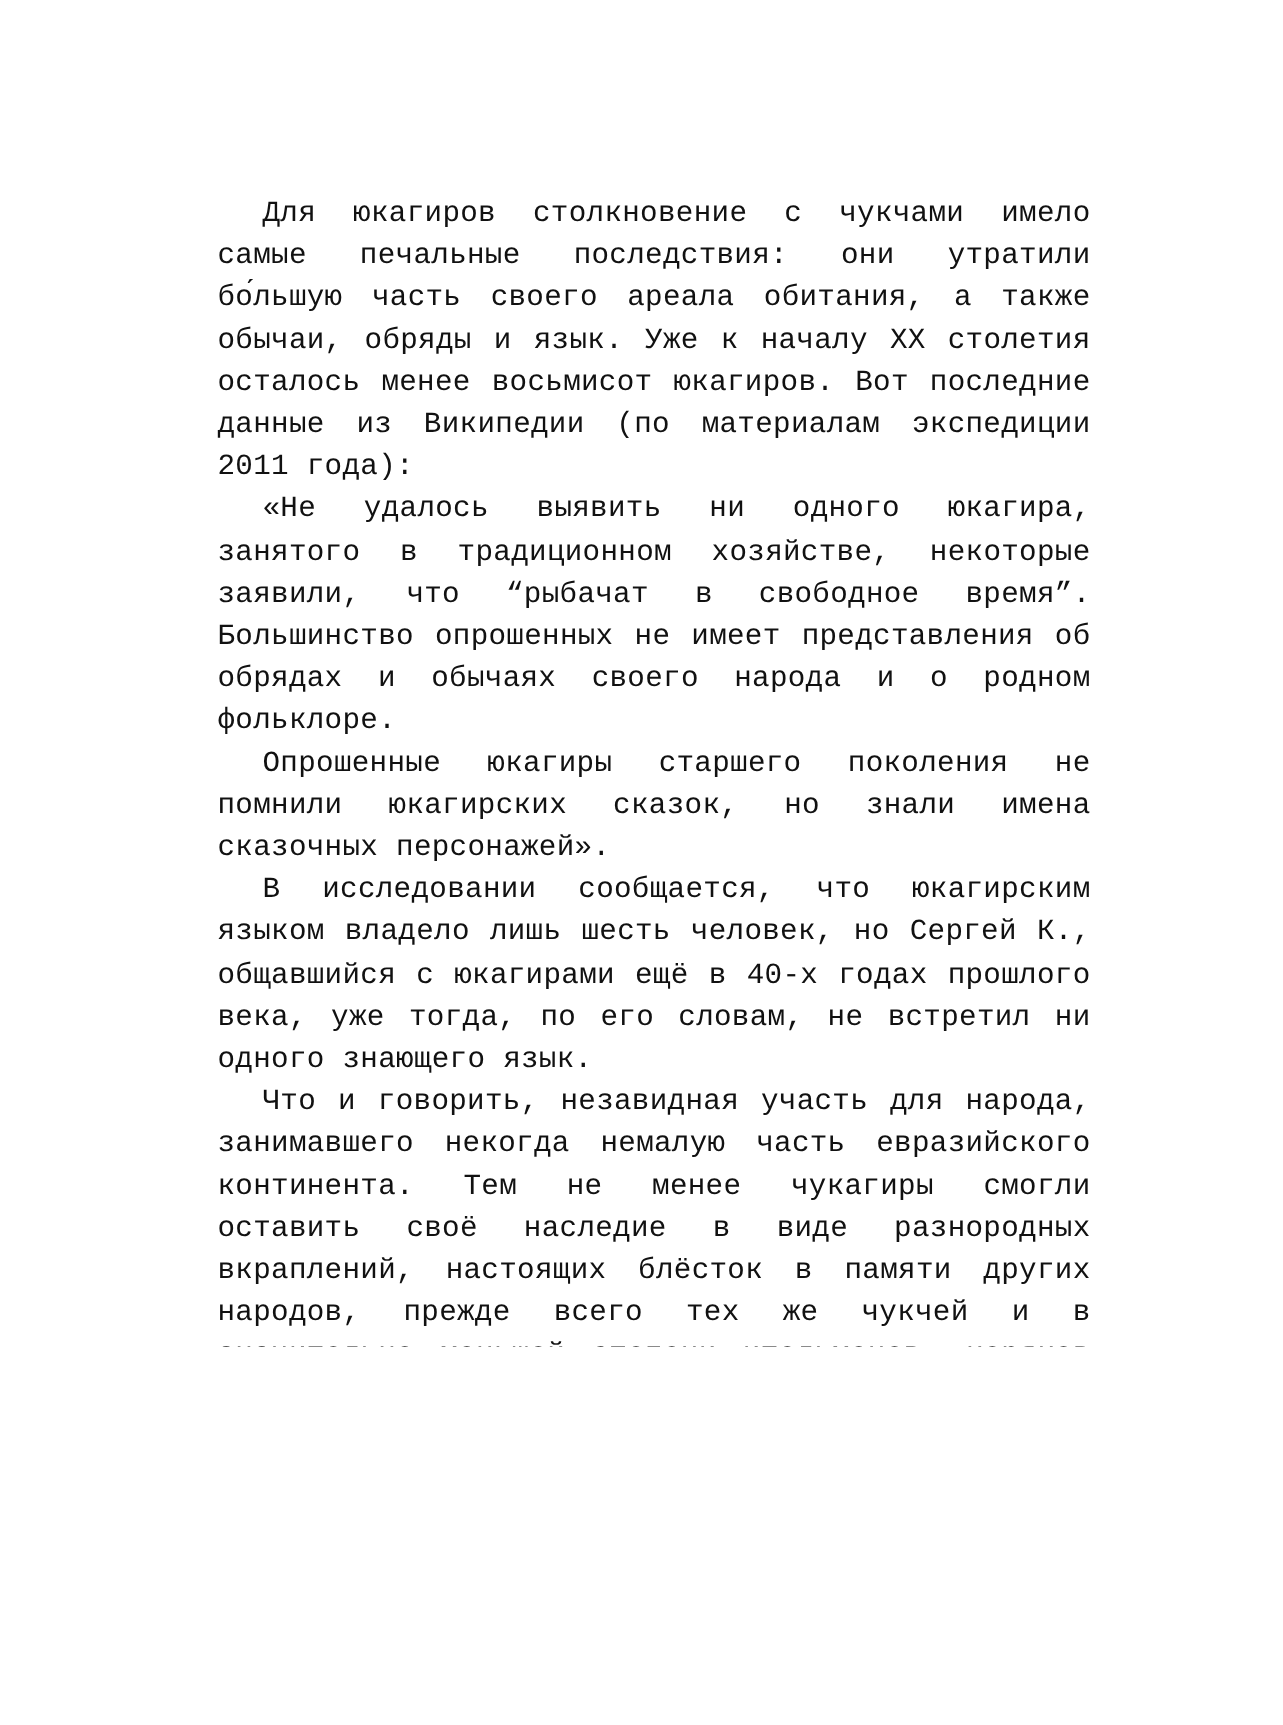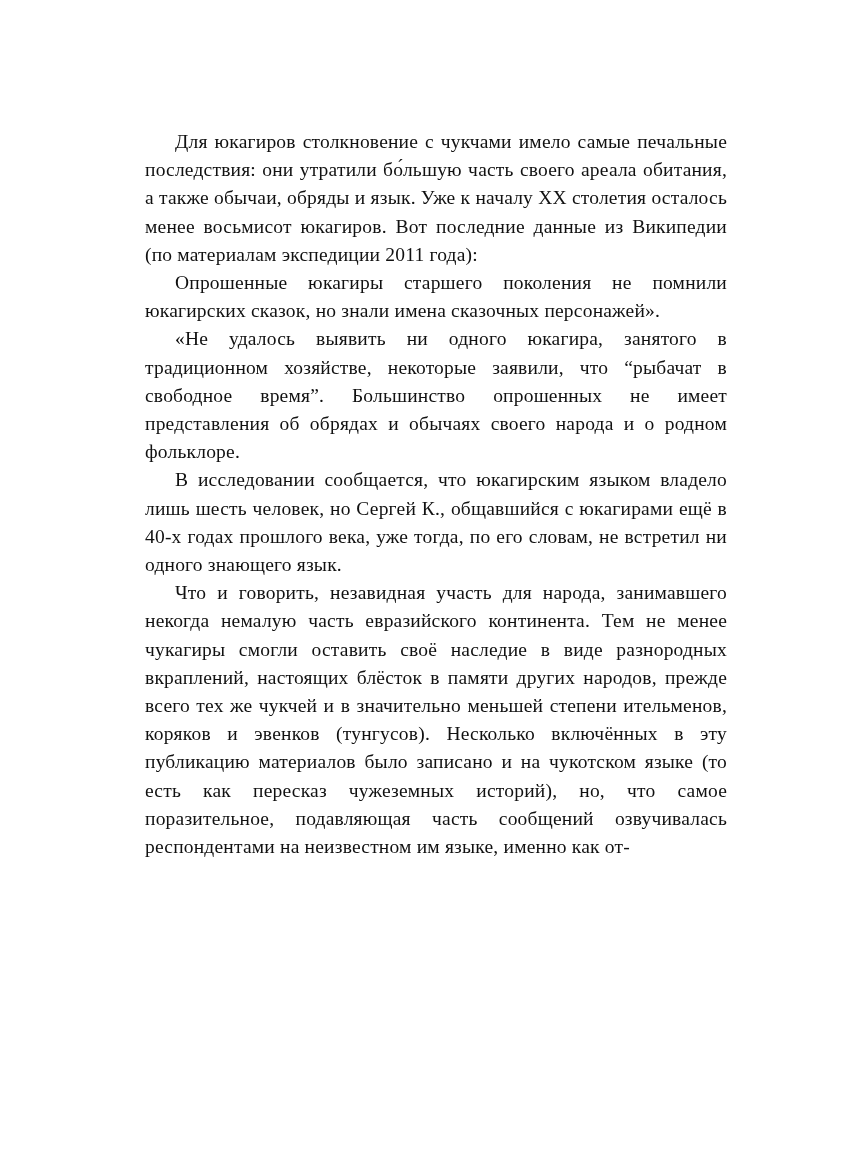--- a/index.html
+++ b/index.html
@@ -6,21 +6,21 @@
       margin: 0;
       padding: 0;
       background: #ffffff;
     }
     .page {
       position: relative;
       width: 855px;
       height: 898px;
       background: #ffffff;
       overflow: hidden;
-      font-family: Liberation Serif, serif;
+      font-family: Liberation Mono, monospace;
       color: #111111;
     }
     .text-block {
       position: absolute;
       top: 128px;
       left: 145px;
       width: 582px;
       font-size: 19.5px;
       line-height: 28.2px;
       text-align: justify;
@@ -40,19 +40,19 @@
       font-size: 19px;
       color: #111111;
     }
   </style>
 </head>
 <body>
 
 <div class="page">
   <div class="text-block">
     <p>Для юкагиров столкновение с чукчами имело самые печальные последствия: они утратили бо́льшую часть своего ареала обитания, а также обычаи, обряды и язык. Уже к началу XX столетия осталось менее восьмисот юкагиров. Вот последние данные из Википедии (по материалам экспедиции 2011 года):</p>
+    <p>«Не удалось выявить ни одного юкагира, занятого в традиционном хозяйстве, некоторые заявили, что “рыбачат в свободное время”. Большинство опрошенных не имеет представления об обрядах и обычаях своего народа и о родном фольклоре.</p>
     <p>Опрошенные юкагиры старшего поколения не помнили юкагирских сказок, но знали имена сказочных персонажей».</p>
-    <p>«Не удалось выявить ни одного юкагира, занятого в традиционном хозяйстве, некоторые заявили, что “рыбачат в свободное время”. Большинство опрошенных не имеет представления об обрядах и обычаях своего народа и о родном фольклоре.</p>
     <p>В исследовании сообщается, что юкагирским языком владело лишь шесть человек, но Сергей К., общавшийся с юкагирами ещё в 40-х годах прошлого века, уже тогда, по его словам, не встретил ни одного знающего язык.</p>
     <p>Что и говорить, незавидная участь для народа, занимавшего некогда немалую часть евразийского континента. Тем не менее чукагиры смогли оставить своё наследие в виде разнородных вкраплений, настоящих блёсток в памяти других народов, прежде всего тех же чукчей и в значительно меньшей степени ительменов, коряков и эвенков (тунгусов). Несколько включённых в эту публикацию материалов было записано и на чукотском языке (то есть как пересказ чужеземных историй), но, что самое поразительное, подавляющая часть сообщений озвучивалась респондентами на неизвестном им языке, именно как от-</p>
   </div>
   <div class="page-number">10</div>
 </div>
 
 </body></html>

